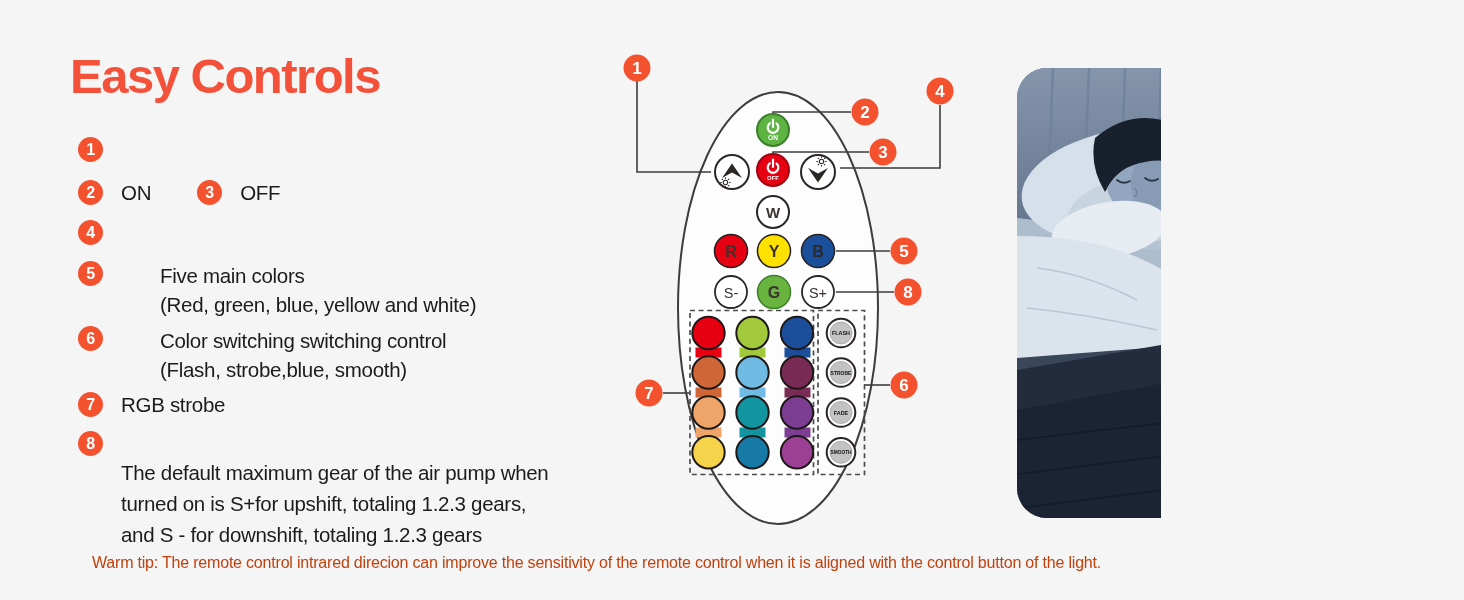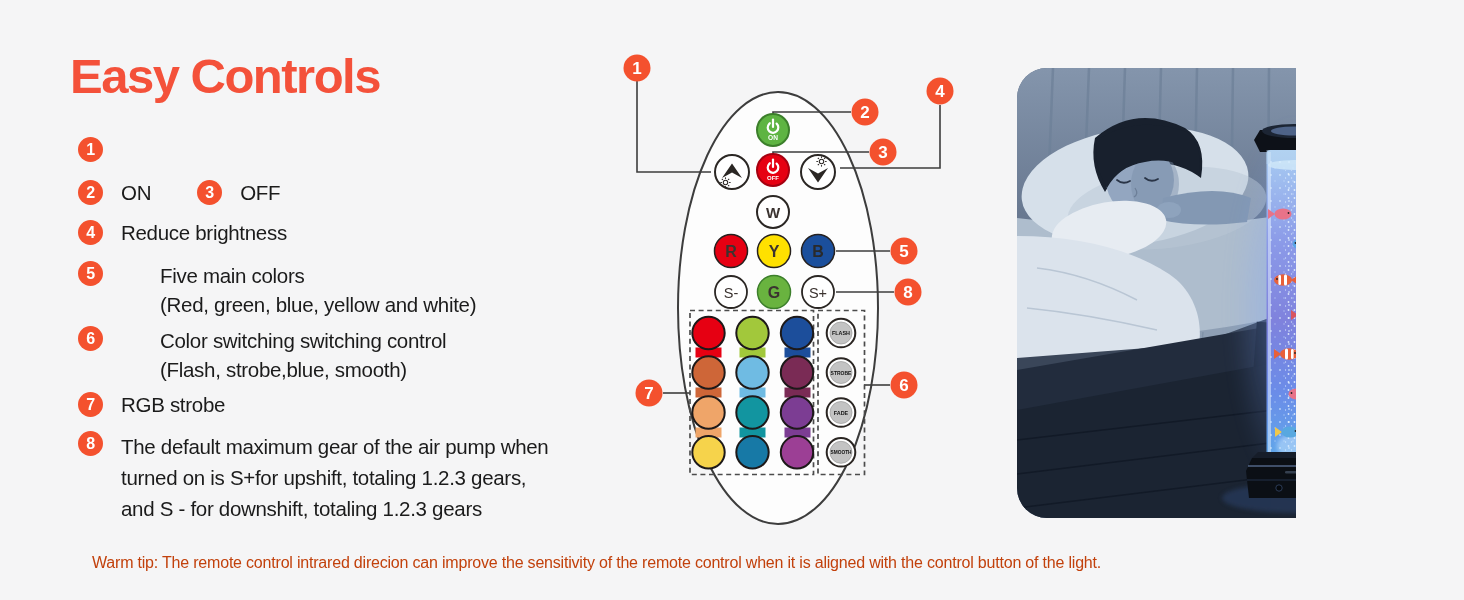--- a/index.html
+++ b/index.html
@@ -1,27 +1,27 @@
 <!DOCTYPE html>
 <html><head>
 <meta charset="utf-8">
 <style>
   html,body{margin:0;padding:0;background:#f5f5f6;}
-  .canvas{position:relative;width:1296px;height:600px;background:#f5f5f6;overflow:hidden;
+  .canvas{position:relative;width:1161px;height:600px;background:#f5f5f6;overflow:hidden;
           font-family:"Liberation Sans",sans-serif;color:#1b1b1b;}
   .title{position:absolute;left:70px;top:48px;font-size:49px;font-weight:bold;
          color:#f4513a;letter-spacing:-1.5px;}
   .row{position:absolute;left:78px;display:flex;align-items:flex-start;gap:18px;
        font-size:20.5px;letter-spacing:-0.3px;line-height:26px;}
   .badge{width:25px;height:25px;border-radius:50%;background:#f4512e;color:#fff;
          font-size:16px;font-weight:bold;display:flex;align-items:center;justify-content:center;
          flex-shrink:0;margin-top:0px;}
   .pair2{margin-left:28px;}
   .ml{line-height:29px;margin-left:39px;}
-  .wrap8{width:505px;line-height:31px;white-space:pre-line;}
+  .wrap8{width:505px;line-height:31px;white-space:pre-line;margin-top:26px;}
   .tip{position:absolute;left:92px;top:554px;font-size:16px;letter-spacing:-0.2px;color:#c2410c;}
   .remote-svg{position:absolute;left:600px;top:40px;width:370px;height:500px;}
   .photo{position:absolute;left:1017px;top:68px;width:360px;height:450px;border-radius:30px;
          overflow:hidden;}
   .photo svg{display:block;width:100%;height:100%;}
   svg text{font-family:"Liberation Sans",sans-serif;}
 </style>
 </head>
 <body>
 
@@ -35,21 +35,20 @@
 
   <div class="row" style="top:180px">
     <span class="badge">2</span>
     <span>ON</span>
     <span class="badge pair2">3</span>
     <span>OFF</span>
   </div>
 
   <div class="row" style="top:220px">
     <span class="badge">4</span>
-    <span>Reduce brightness</span>
   </div>
 
   <div class="row" style="top:261px">
     <span class="badge">5</span>
     <span class="ml"><span>Five main colors</span><br>
       <span>(Red, green, blue, yellow and white)</span></span>
   </div>
 
   <div class="row" style="top:326px">
     <span class="badge">6</span>

